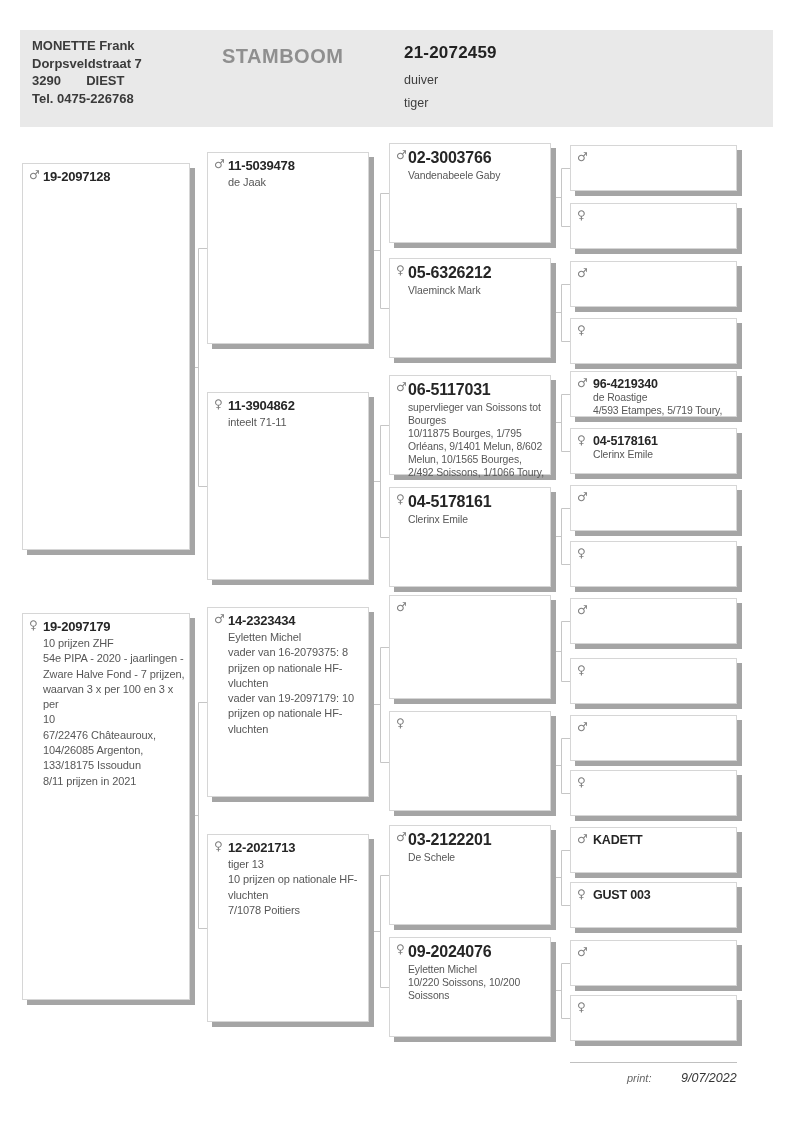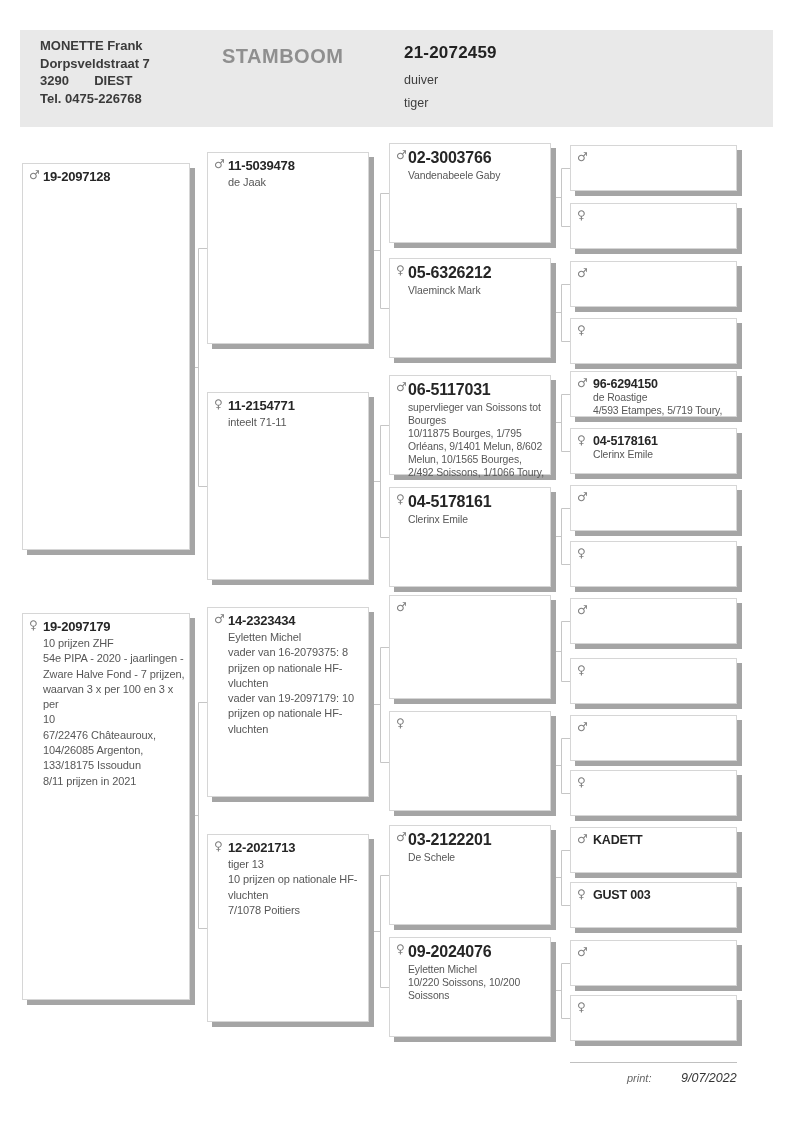--- a/index.html
+++ b/index.html
@@ -2,21 +2,21 @@
 <html><head>
 <meta charset="utf-8">
 <style>
   html,body{margin:0;padding:0;background:#fff;}
   #page{
     position:relative;width:793px;height:1122px;background:#ffffff;
     font-family:"Liberation Sans","DejaVu Sans",sans-serif;overflow:hidden;
   }
   
   #header{position:absolute;left:20px;top:30px;width:753px;height:97px;background:#e9e9e9;}
-  .owner{position:absolute;left:20px;top:7px;font-size:13px;font-weight:bold;color:#3b3b3b;line-height:17.5px;}
+  .owner{position:absolute;left:12px;top:7px;font-size:13px;font-weight:bold;color:#3b3b3b;line-height:17.5px;}
   .title{position:absolute;left:202px;top:15px;font-size:20px;font-weight:bold;color:#8f8f8f;letter-spacing:.5px;}
   .ringmain{position:absolute;left:384px;top:13px;font-size:17px;font-weight:bold;color:#222;letter-spacing:.2px;}
   .sexline{position:absolute;left:384px;top:43px;font-size:12.5px;color:#3d3d3d;}
   .colorline{position:absolute;left:384px;top:66px;font-size:12.5px;color:#3d3d3d;}
   
   .box{position:absolute;background:#fff;border:1px solid #d6d6d6;box-shadow:5px 5px 0 #a5a5a5;box-sizing:border-box;}
   .g1{left:22px;width:168px;}
   .g2{left:207px;width:162px;}
   .g3{left:389px;width:162px;}
   .g4{left:570px;width:167px;height:46px;}
@@ -89,21 +89,21 @@
 8/11 prijzen in 2021</div>
   </div>
 
   <div class="box g2" style="top:152px;height:192px">
     <span class="sym">♂</span>
     <div class="ring">11-5039478</div>
     <div class="det">de Jaak</div>
   </div>
   <div class="box g2" style="top:392px;height:188px">
     <span class="sym">♀</span>
-    <div class="ring">11-2154771</div>
+    <div class="ring">11-3904862</div>
     <div class="det">inteelt 71-11</div>
   </div>
   <div class="box g2" style="top:607px;height:190px">
     <span class="sym">♂</span>
     <div class="ring">14-2323434</div>
     <div class="det">Eyletten Michel
 vader van 16-2079375: 8
 prijzen op nationale HF-
 vluchten
 vader van 19-2097179: 10
@@ -182,21 +182,21 @@
     <div class="ring"></div>
     <div class="det"></div>
   </div>
   <div class="box g4" style="top:318px">
     <span class="sym">♀</span>
     <div class="ring"></div>
     <div class="det"></div>
   </div>
   <div class="box g4" style="top:371px">
     <span class="sym">♂</span>
-    <div class="ring">96-6294150</div>
+    <div class="ring">96-4219340</div>
     <div class="det">de Roastige
 4/593 Etampes, 5/719 Toury,</div>
   </div>
   <div class="box g4" style="top:428px">
     <span class="sym">♀</span>
     <div class="ring">04-5178161</div>
     <div class="det">Clerinx Emile</div>
   </div>
   <div class="box g4" style="top:485px">
     <span class="sym">♂</span>

